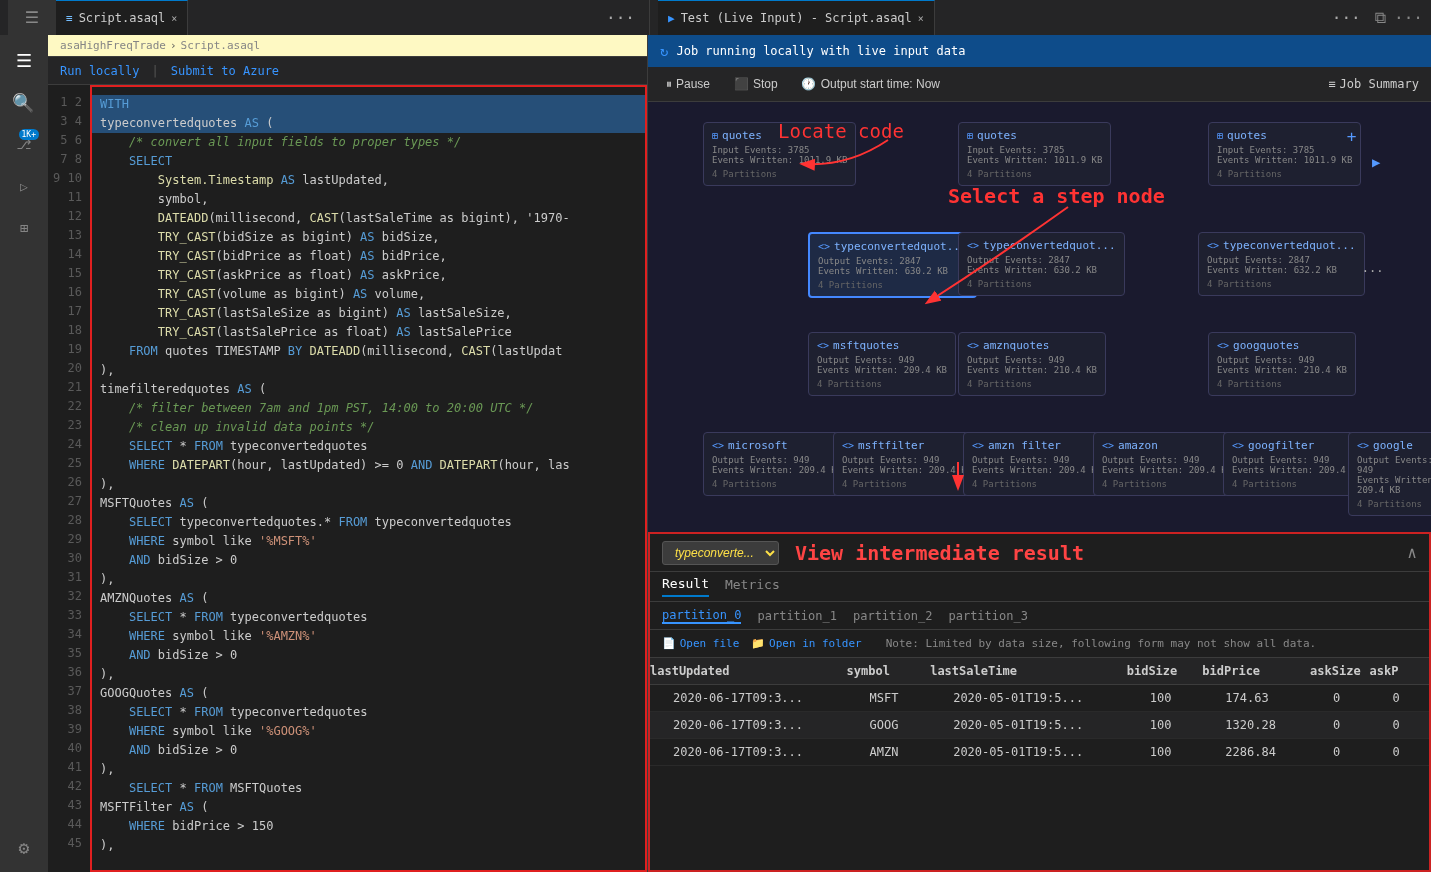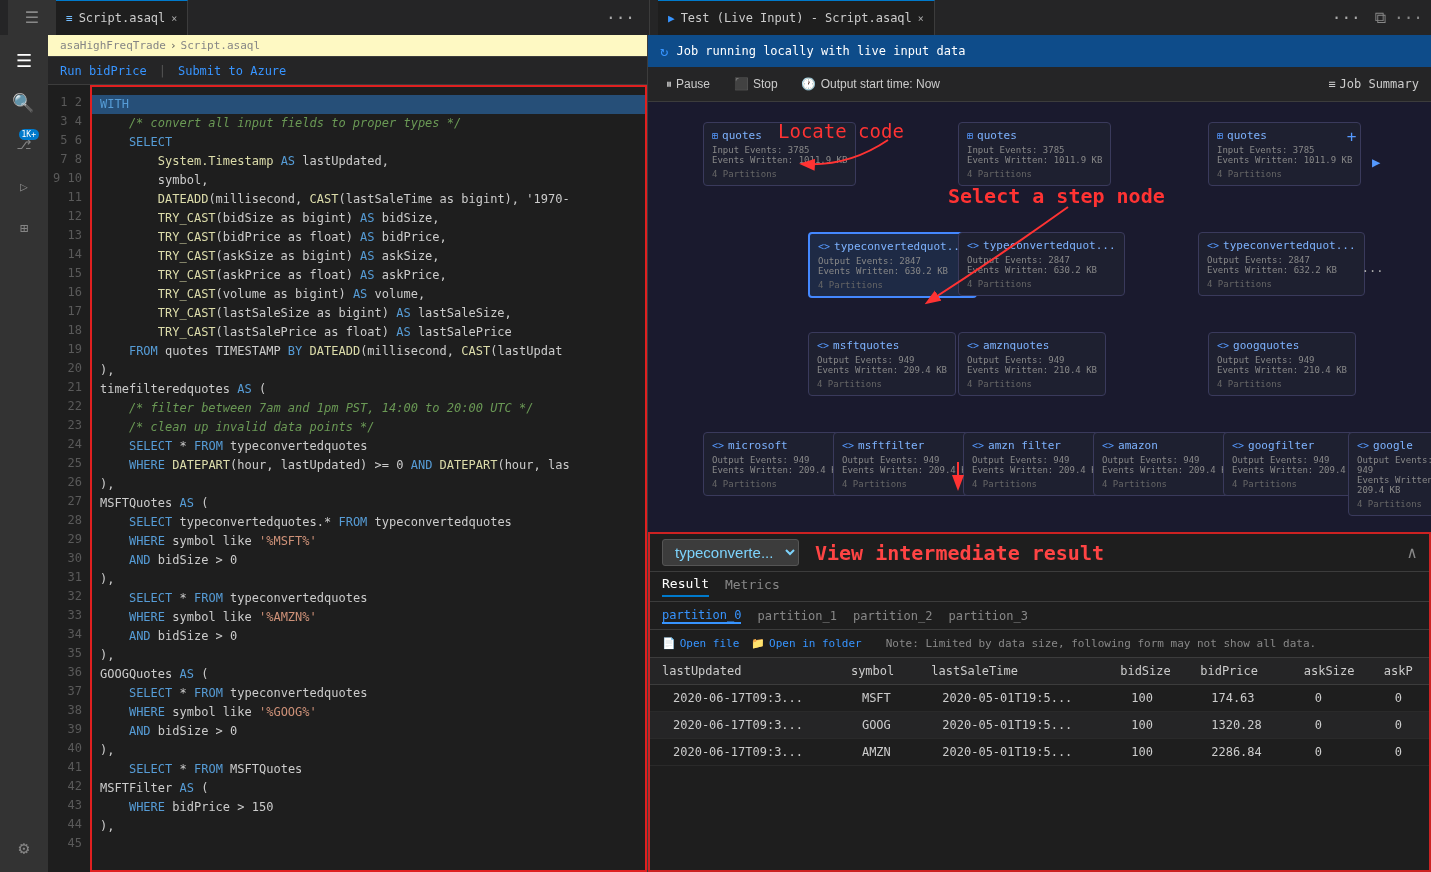--- a/index.html
+++ b/index.html
@@ -293,25 +293,26 @@
       height: 38px;
       display: flex;
       align-items: center;
       padding: 0 12px;
       gap: 8px;
       border-bottom: 1px solid #3c3c3c;
     }
     .result-dropdown {
       background: #3c3c3c;
       border: 1px solid #555;
-      color: #7dd3fc;
-      font-size: 15px;
+      color: #fde047;
+      font-size: 12px;
       padding: 3px 8px;
       border-radius: 3px;
       cursor: pointer;
+      font-style: italic;
     }
     .result-title {
       color: #ff4444;
       font-size: 20px;
       font-weight: bold;
       margin-left: 8px;
     }
     .result-collapse { margin-left: auto; color: #888; cursor: pointer; font-size: 16px; }
 
     .result-tabs {
@@ -378,24 +379,24 @@
       overflow: hidden;
     }
     .data-table table {
       width: 100%;
       border-collapse: collapse;
       font-size: 12px;
     }
     .data-table th {
       background: #252526;
       color: #cccccc;
-      padding: 6px 12px;
+      padding: 6px 0;
       text-align: left;
       border-bottom: 1px solid #3c3c3c;
-      font-weight: 400;
+      font-weight: 700;
     }
     .data-table td {
       padding: 6px 23px;
       border-bottom: 1px solid #2a2a2a;
       color: #cccccc;
     }
     .data-table tr:nth-child(even) { background: #252526; }
   </style>
 </head>
 <body>
@@ -435,21 +436,21 @@
     <div class="activity-icon activity-bottom" style="margin-top:auto;margin-bottom:8px;">⚙</div>
   </div>
 
   <div class="editor-panel">
     <div class="breadcrumb">
       <span>asaHighFreqTrade</span>
       <span class="breadcrumb-sep"> › </span>
       <span>Script.asaql</span>
     </div>
     <div class="toolbar">
-      <span class="toolbar-link">Run bidPrice</span>
+      <span class="toolbar-link">Run locally</span>
       <span class="toolbar-sep">|</span>
       <span class="toolbar-link">Submit to Azure</span>
     </div>
     <div class="editor-content">
       <div class="line-numbers" id="line-nums">1
 2
 3
 4
 5
 6
@@ -487,45 +488,46 @@
 38
 39
 40
 41
 42
 43
 44
 45</div>
       <div class="code-area" id="code-lines">
           <div class="code-line selected"><span class="kw">WITH</span></div>
+          <div class="code-line selected">typeconvertedquotes <span class="kw">AS</span> (</div>
           <div class="code-line"><span class="cm">    /* convert all input fields to proper types */</span></div>
           <div class="code-line"><span class="kw">    SELECT</span></div>
           <div class="code-line">        <span class="fn">System.Timestamp</span> <span class="kw">AS</span> lastUpdated,</div>
           <div class="code-line">        symbol,</div>
           <div class="code-line">        <span class="fn">DATEADD</span>(millisecond, <span class="fn">CAST</span>(lastSaleTime as bigint), '1970-</div>
           <div class="code-line">        <span class="fn">TRY_CAST</span>(bidSize as bigint) <span class="kw">AS</span> bidSize,</div>
           <div class="code-line">        <span class="fn">TRY_CAST</span>(bidPrice as float) <span class="kw">AS</span> bidPrice,</div>
-          <div class="code-line">        <span class="fn">TRY_CAST</span>(askSize as bigint) <span class="kw">AS</span> askSize,</div>
           <div class="code-line">        <span class="fn">TRY_CAST</span>(askPrice as float) <span class="kw">AS</span> askPrice,</div>
           <div class="code-line">        <span class="fn">TRY_CAST</span>(volume as bigint) <span class="kw">AS</span> volume,</div>
           <div class="code-line">        <span class="fn">TRY_CAST</span>(lastSaleSize as bigint) <span class="kw">AS</span> lastSaleSize,</div>
           <div class="code-line">        <span class="fn">TRY_CAST</span>(lastSalePrice as float) <span class="kw">AS</span> lastSalePrice</div>
           <div class="code-line">    <span class="kw">FROM</span> quotes TIMESTAMP <span class="kw">BY</span> <span class="fn">DATEADD</span>(millisecond, <span class="fn">CAST</span>(lastUpdat</div>
           <div class="code-line">),</div>
           <div class="code-line">timefilteredquotes <span class="kw">AS</span> (</div>
           <div class="code-line"><span class="cm">    /* filter between 7am and 1pm PST, 14:00 to 20:00 UTC */</span></div>
           <div class="code-line"><span class="cm">    /* clean up invalid data points */</span></div>
           <div class="code-line">    <span class="kw">SELECT</span> * <span class="kw">FROM</span> typeconvertedquotes</div>
           <div class="code-line">    <span class="kw">WHERE</span> <span class="fn">DATEPART</span>(hour, lastUpdated) &gt;= 0 <span class="kw">AND</span> <span class="fn">DATEPART</span>(hour, las</div>
           <div class="code-line">),</div>
           <div class="code-line">MSFTQuotes <span class="kw">AS</span> (</div>
           <div class="code-line">    <span class="kw">SELECT</span> typeconvertedquotes.* <span class="kw">FROM</span> typeconvertedquotes</div>
           <div class="code-line">    <span class="kw">WHERE</span> symbol like <span class="str">'%MSFT%'</span></div>
           <div class="code-line">    <span class="kw">AND</span> bidSize &gt; 0</div>
           <div class="code-line">),</div>
+          <div class="code-line">AMZNQuotes <span class="kw">AS</span> (</div>
           <div class="code-line">    <span class="kw">SELECT</span> * <span class="kw">FROM</span> typeconvertedquotes</div>
           <div class="code-line">    <span class="kw">WHERE</span> symbol like <span class="str">'%AMZN%'</span></div>
           <div class="code-line">    <span class="kw">AND</span> bidSize &gt; 0</div>
           <div class="code-line">),</div>
           <div class="code-line">GOOGQuotes <span class="kw">AS</span> (</div>
           <div class="code-line">    <span class="kw">SELECT</span> * <span class="kw">FROM</span> typeconvertedquotes</div>
           <div class="code-line">    <span class="kw">WHERE</span> symbol like <span class="str">'%GOOG%'</span></div>
           <div class="code-line">    <span class="kw">AND</span> bidSize &gt; 0</div>
           <div class="code-line">),</div>
           <div class="code-line">    <span class="kw">SELECT</span> * <span class="kw">FROM</span> MSFTQuotes</div>

